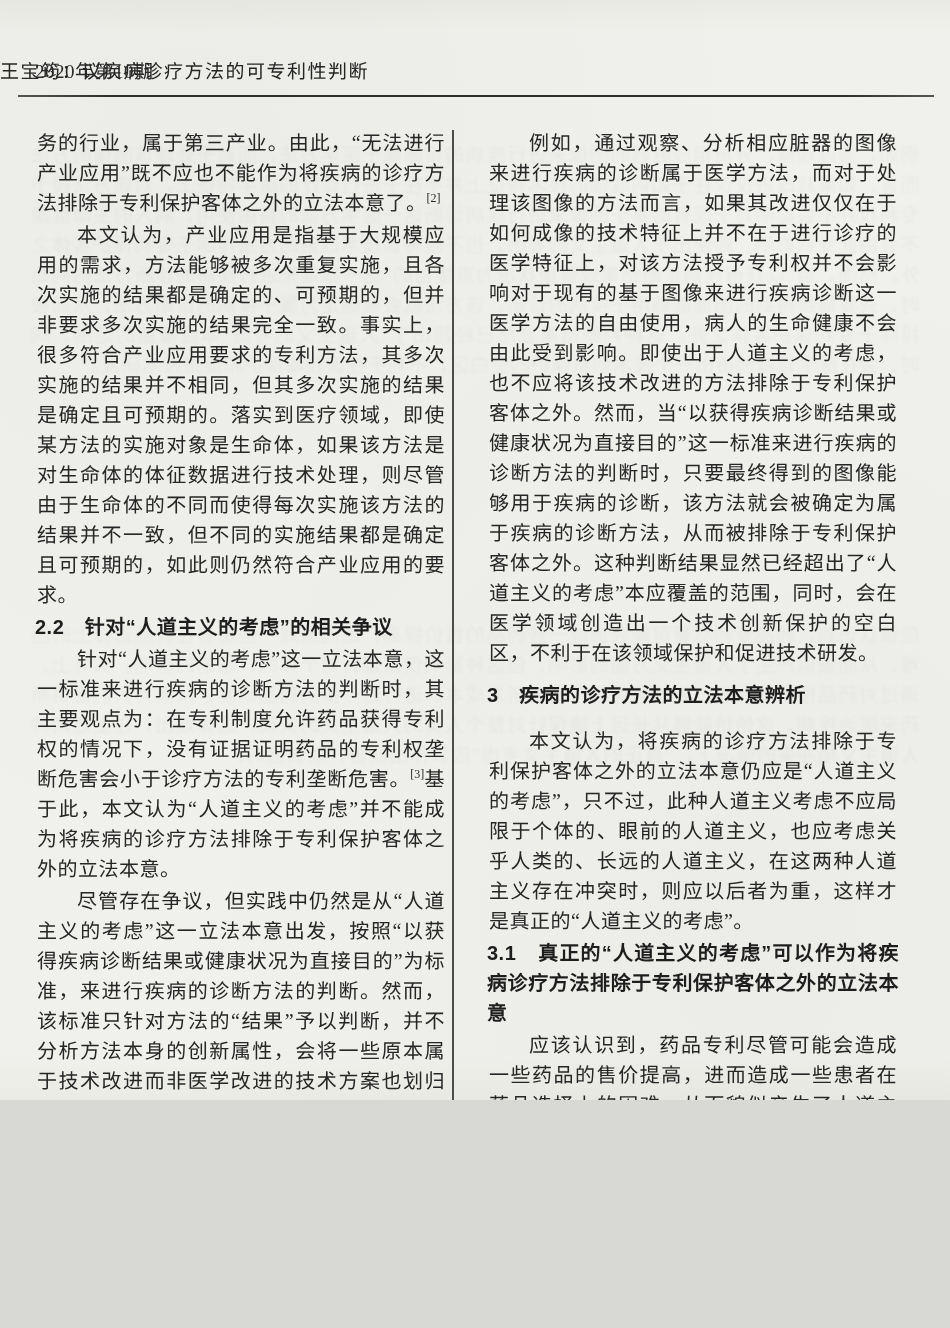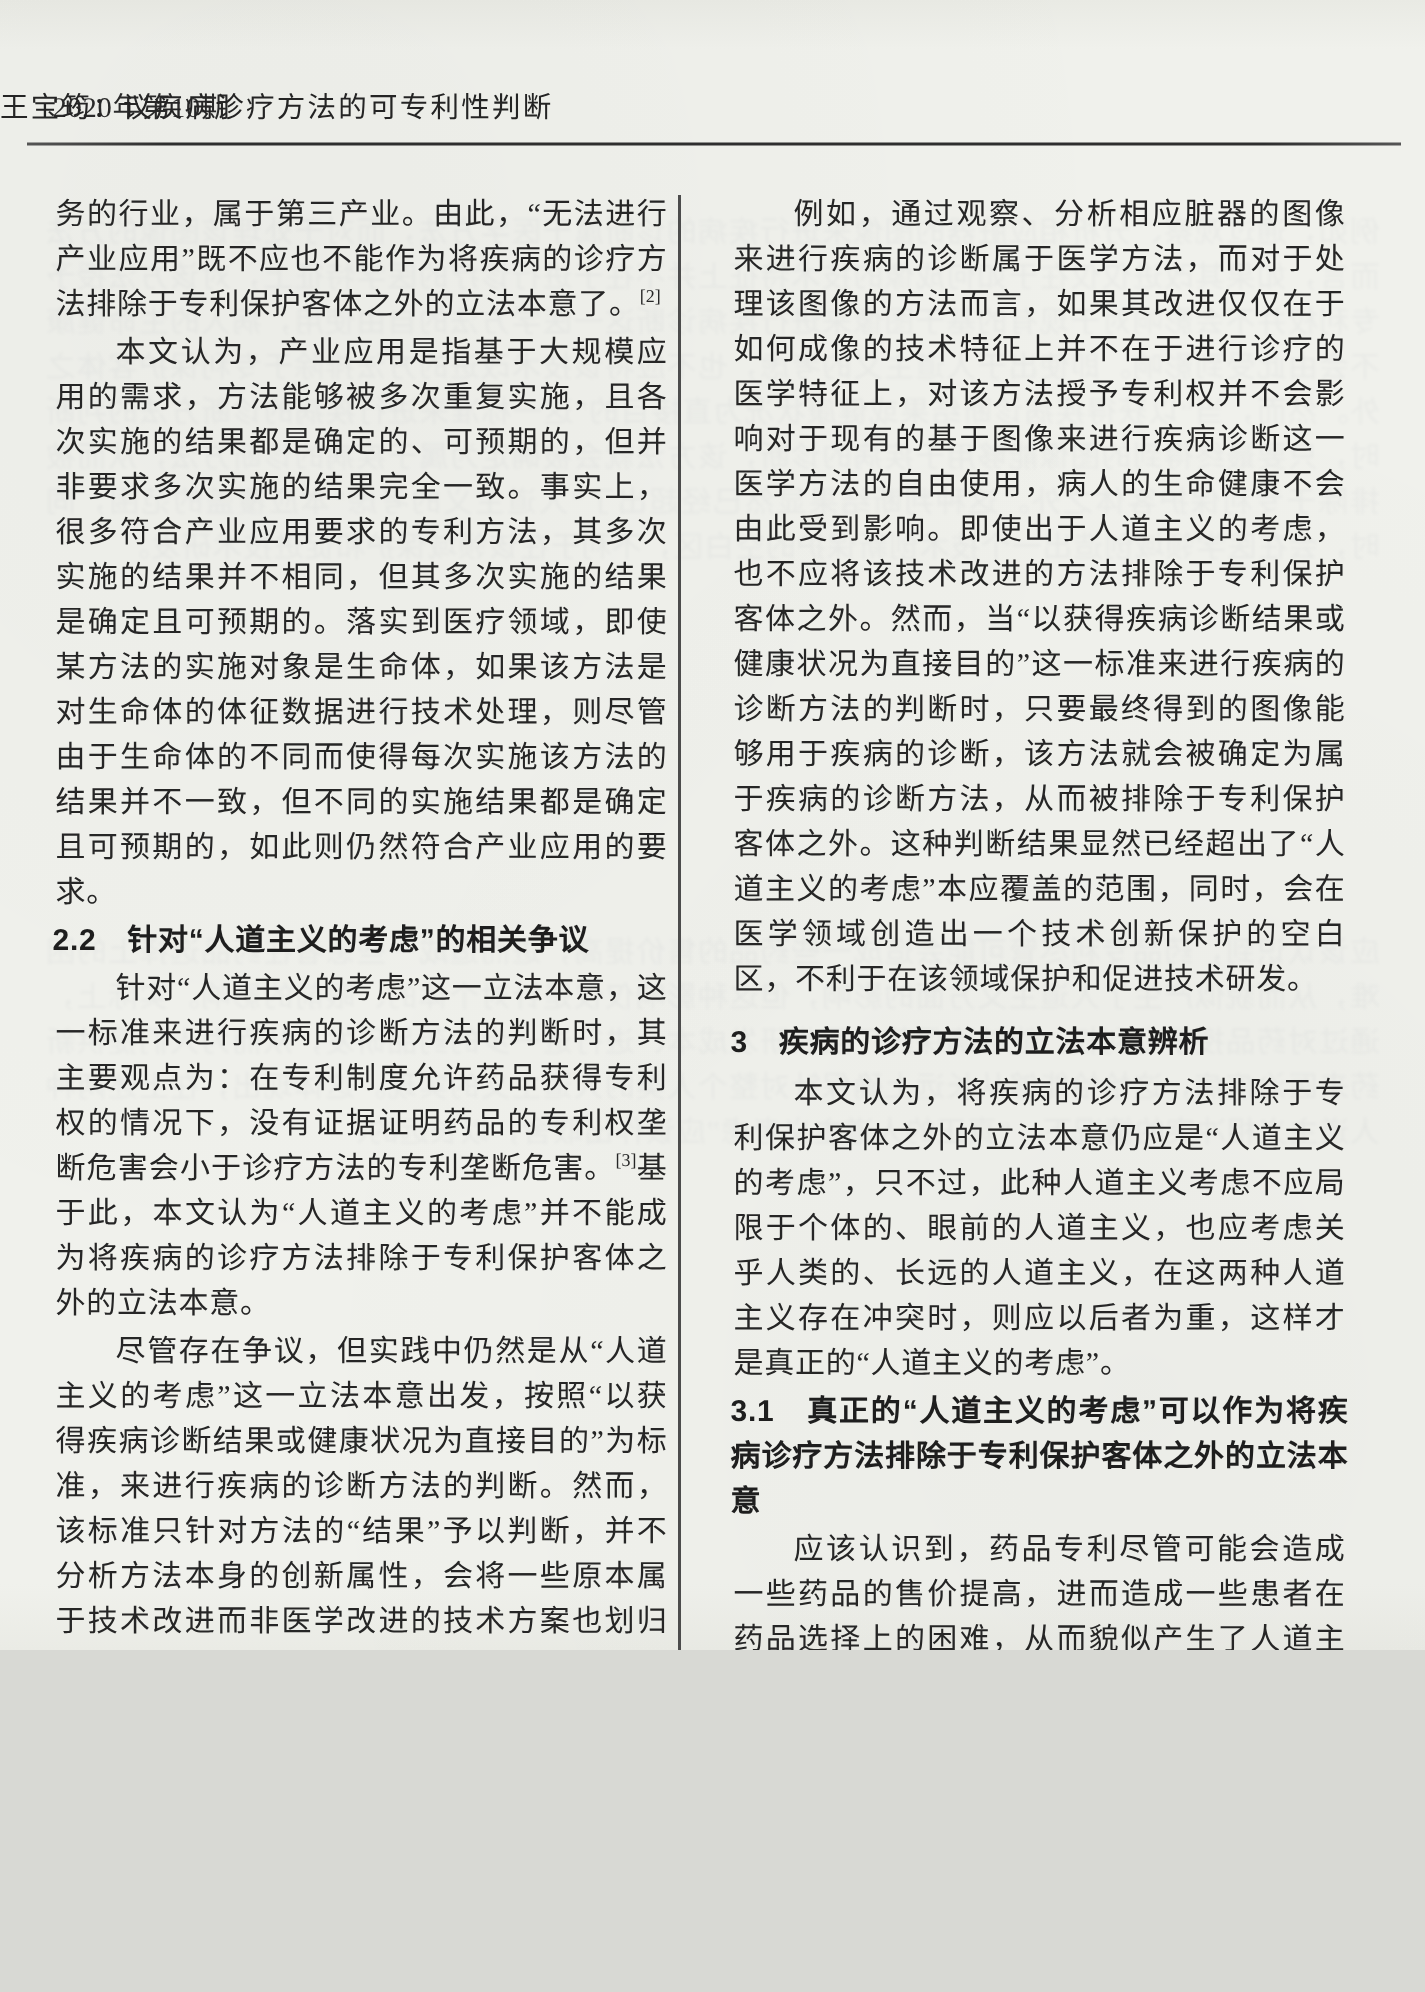--- a/index.html
+++ b/index.html
@@ -42,21 +42,21 @@
   }
   p{margin:2px;}
   .indent{text-indent:2em;}
   .noindent{text-indent:0;}
   sup.ref{font-size:12px;line-height:0;vertical-align:super;letter-spacing:0;}
   h3{
     font-family:"Liberation Sans","DejaVu Sans",sans-serif;
     font-weight:700;font-size:20px;line-height:30px;
     margin:2px 0 2px;color:#1e1e1e;letter-spacing:0.5px;text-align:justify;
   }
-  h3.spaced{margin:12px 0 4px;}
+  h3.spaced{margin:12px 0 16px;}
   
   .bleed-texture{
     position:absolute;left:30px;width:890px;
     transform:scaleX(-1);
     color:#6b7587;opacity:0.05;filter:blur(1px);
     font-size:20px;line-height:30px;text-align:justify;letter-spacing:0.5px;
     pointer-events:none;user-select:none;
   }
   .bleed-a{top:140px;}
   .bleed-b{top:620px;}

